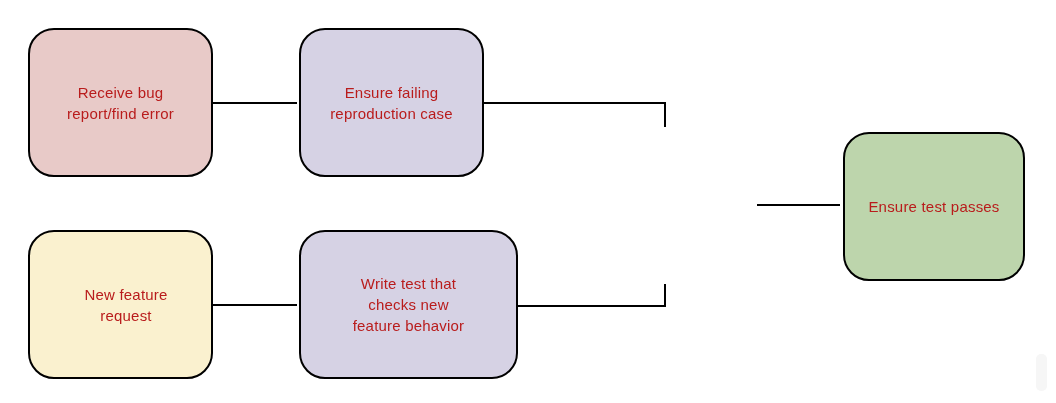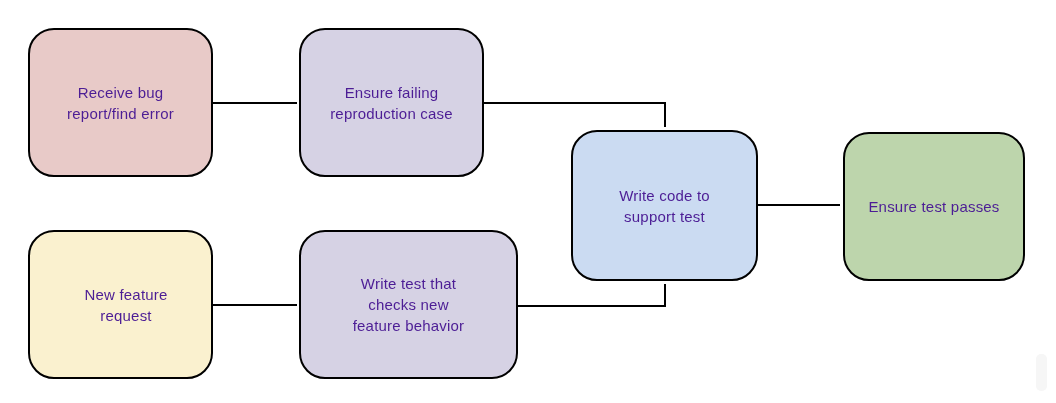--- a/index.html
+++ b/index.html
@@ -31,21 +31,21 @@
     box-sizing: border-box;
     border: 2px solid #000000;
     border-radius: 26px;
     display: flex;
     align-items: center;
     justify-content: center;
     text-align: center;
     font-size: 15px;
     line-height: 21px;
     letter-spacing: 0.2px;
-    color: #4c1d95;
+    color: #b91c1c;
     white-space: pre-line;
     padding: 8px 14px;
   }
   .node-receive-bug      { left: 28px;  top: 28px;  width: 185px; height: 149px; }
   .node-write-failing    { left: 299px; top: 28px;  width: 185px; height: 149px; }
   .node-new-feature      { left: 28px;  top: 230px; width: 185px; height: 149px; padding-left: 25px; }
   .node-write-test       { left: 299px; top: 230px; width: 219px; height: 149px; }
   .node-write-code       { left: 571px; top: 130px; width: 187px; height: 151px; }
   .node-ensure-passes    { left: 843px; top: 132px; width: 182px; height: 149px; }
   .scroll-thumb {
@@ -82,20 +82,18 @@
   <div class="node node-write-failing" style="background-color: rgb(214, 210, 228);">Ensure failing
 reproduction case</div>
 
   <div class="node node-new-feature" style="background-color: rgb(250, 241, 207);">New feature
 request</div>
 
   <div class="node node-write-test" style="background-color: rgb(214, 210, 228);">Write test that
 checks new
 feature behavior</div>
 
-  <div class="node node-write-code" style="background-color: rgb(203, 219, 242);">Write code to
-support test</div>
 
   <div class="node node-ensure-passes" style="background-color: rgb(189, 213, 172);">Ensure test passes</div>
 
   <div class="scroll-thumb"></div>
 
 </div>
 
 </body></html>

